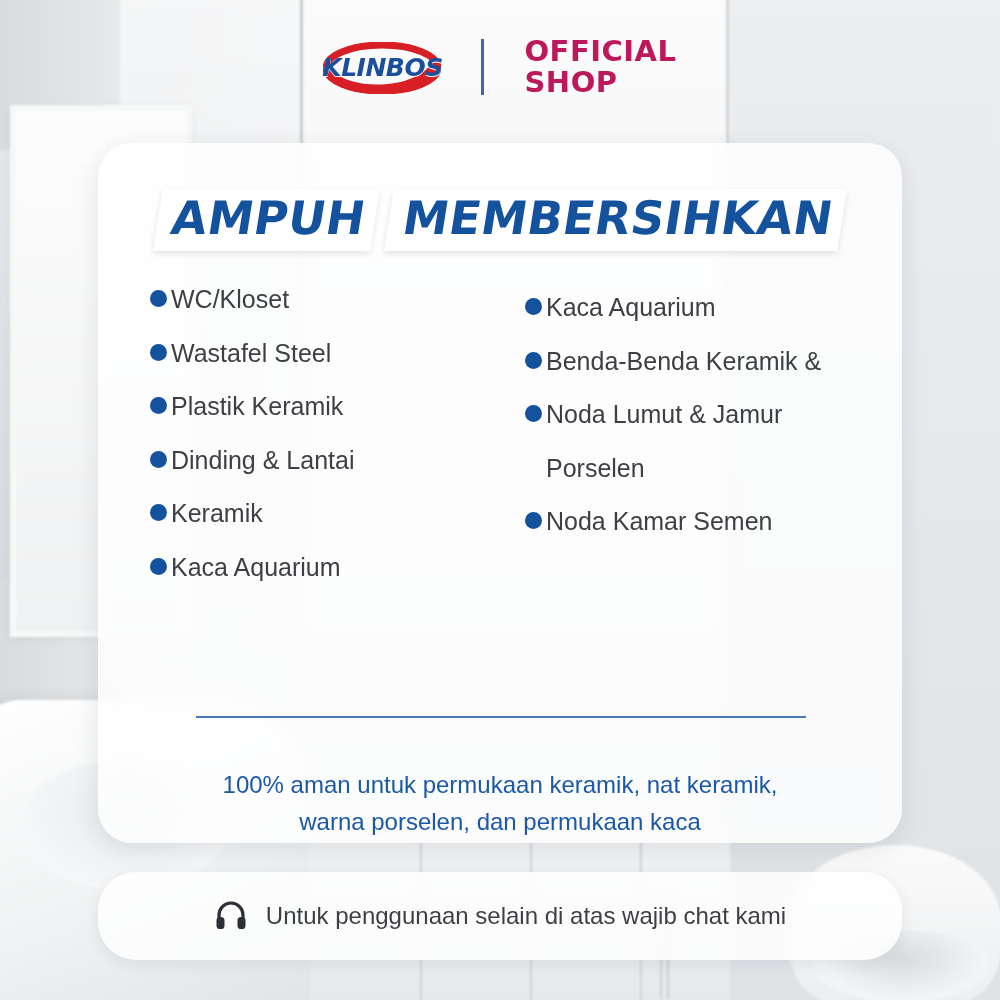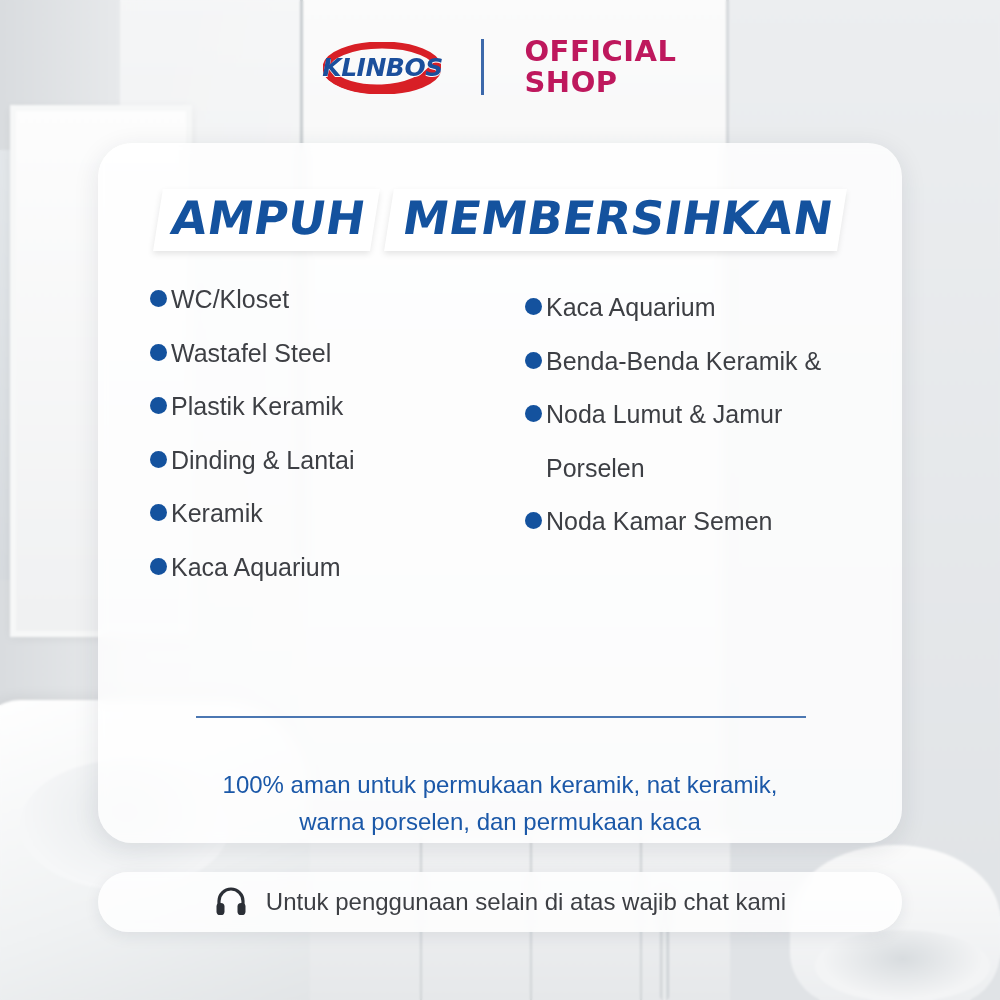--- a/index.html
+++ b/index.html
@@ -265,21 +265,21 @@
     color: #1b58a8;
     line-height: 1.55;
     margin-top: 27px;
   }
 
   
   .footer {
     position: absolute;
     left: 98px; top: 872px;
     width: 804px;
-    height: 60px;
+    height: 88px;
     background: rgba(255,255,255,0.82);
     border-radius: 38px;
     display: flex;
     align-items: center;
     justify-content: center;
     gap: 18px;
     box-shadow: 0 4px 16px rgba(30,40,60,0.08);
     backdrop-filter: blur(5px);
   }
   .footer-text {

